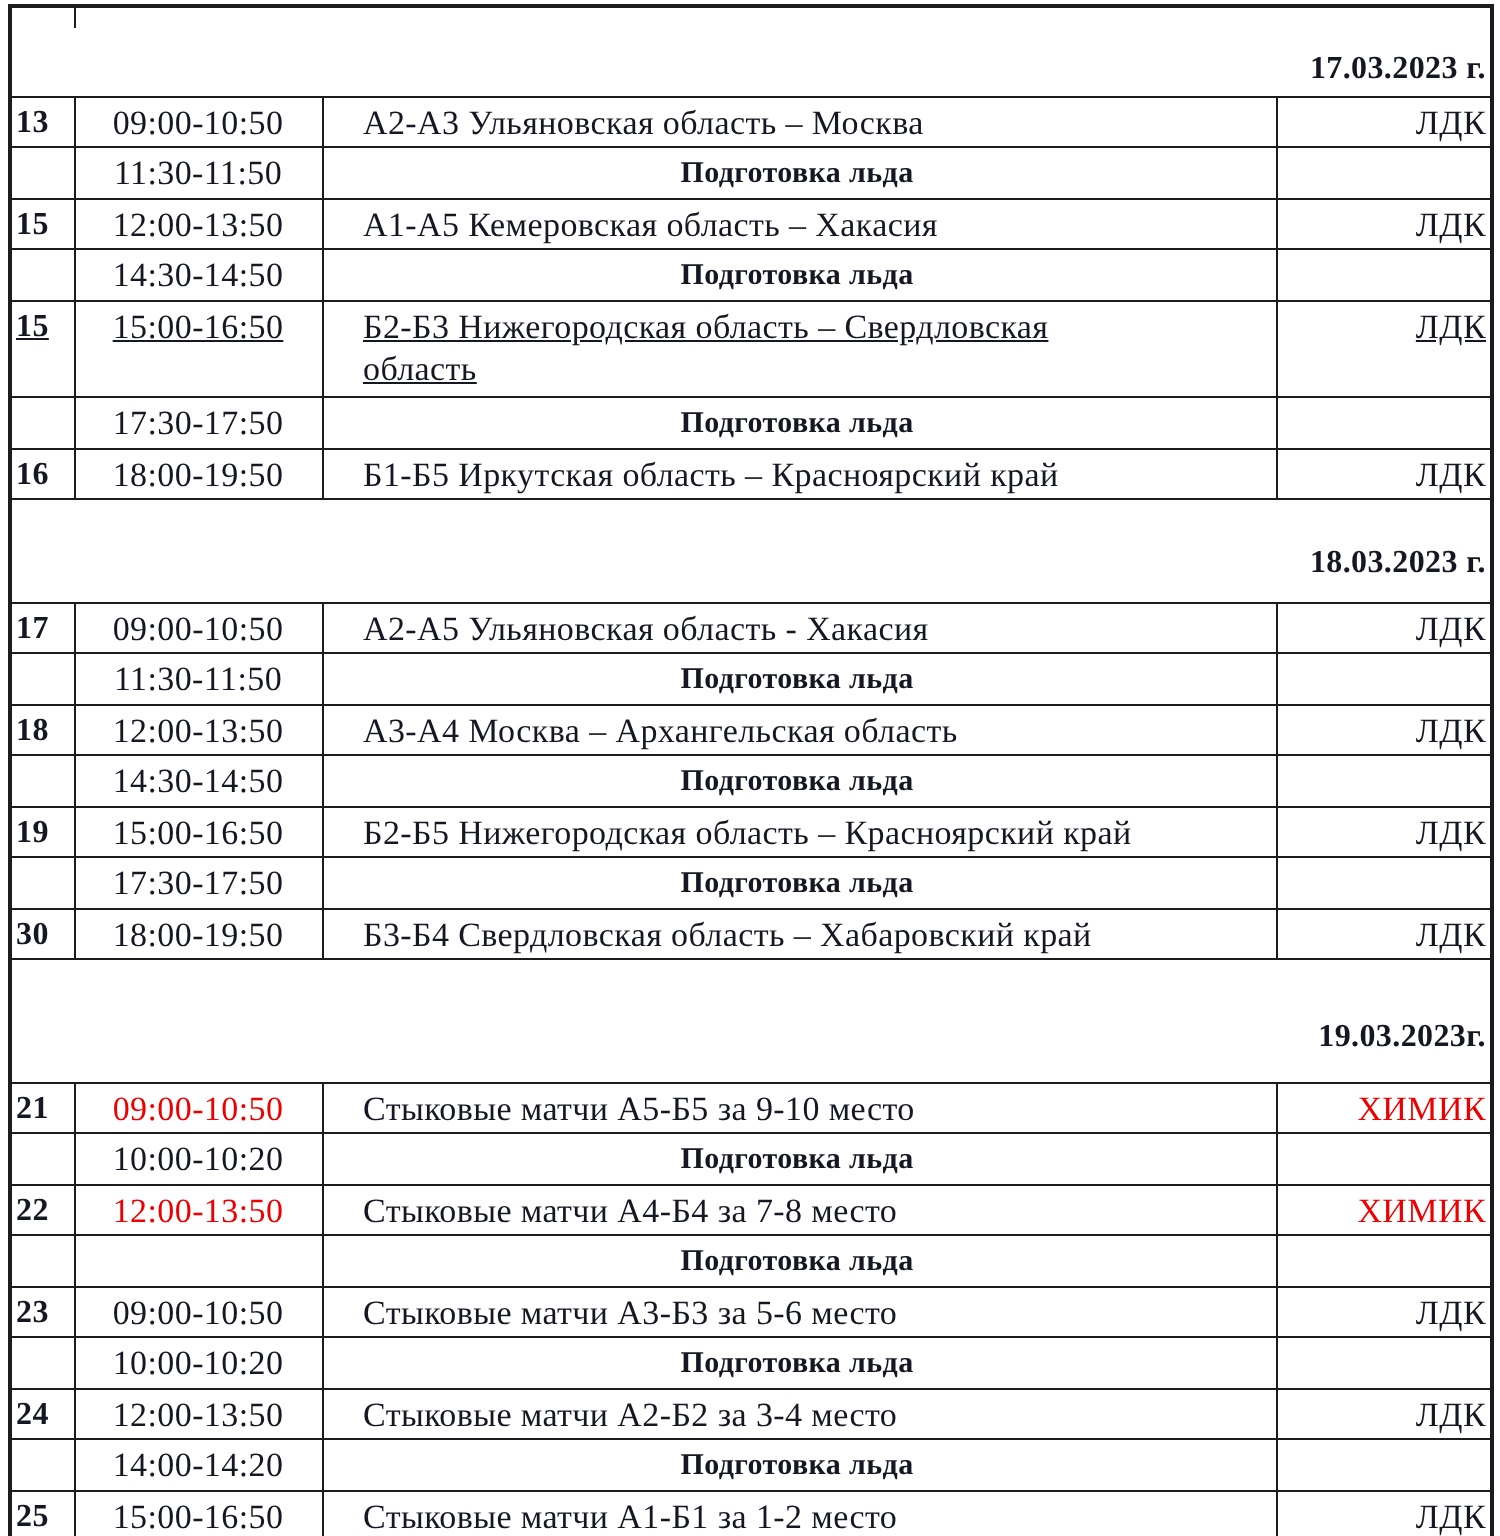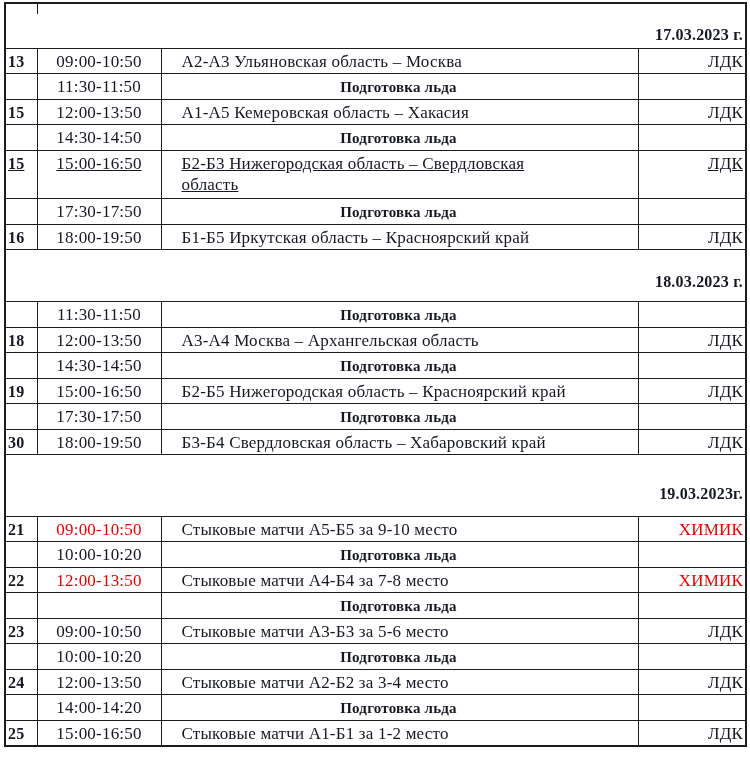--- a/index.html
+++ b/index.html
@@ -145,20 +145,26 @@
         </tr>
         <tr class="match-row">
           <td class="num">16</td>
           <td class="time">18:00-19:50</td>
           <td class="event">Б1-Б5 Иркутская область – Красноярский край</td>
           <td class="venue">ЛДК</td>
         </tr>
         <tr class="date-row dh2">
           <td colspan="4">18.03.2023 г.</td>
         </tr>
+        <tr class="match-row">
+          <td class="num">17</td>
+          <td class="time">09:00-10:50</td>
+          <td class="event">А2-А5 Ульяновская область - Хакасия</td>
+          <td class="venue">ЛДК</td>
+        </tr>
         <tr class="prep-row">
           <td class="num"></td>
           <td class="time">11:30-11:50</td>
           <td class="event">Подготовка льда</td>
           <td class="venue"></td>
         </tr>
         <tr class="match-row">
           <td class="num">18</td>
           <td class="time">12:00-13:50</td>
           <td class="event">А3-А4 Москва – Архангельская область</td>

